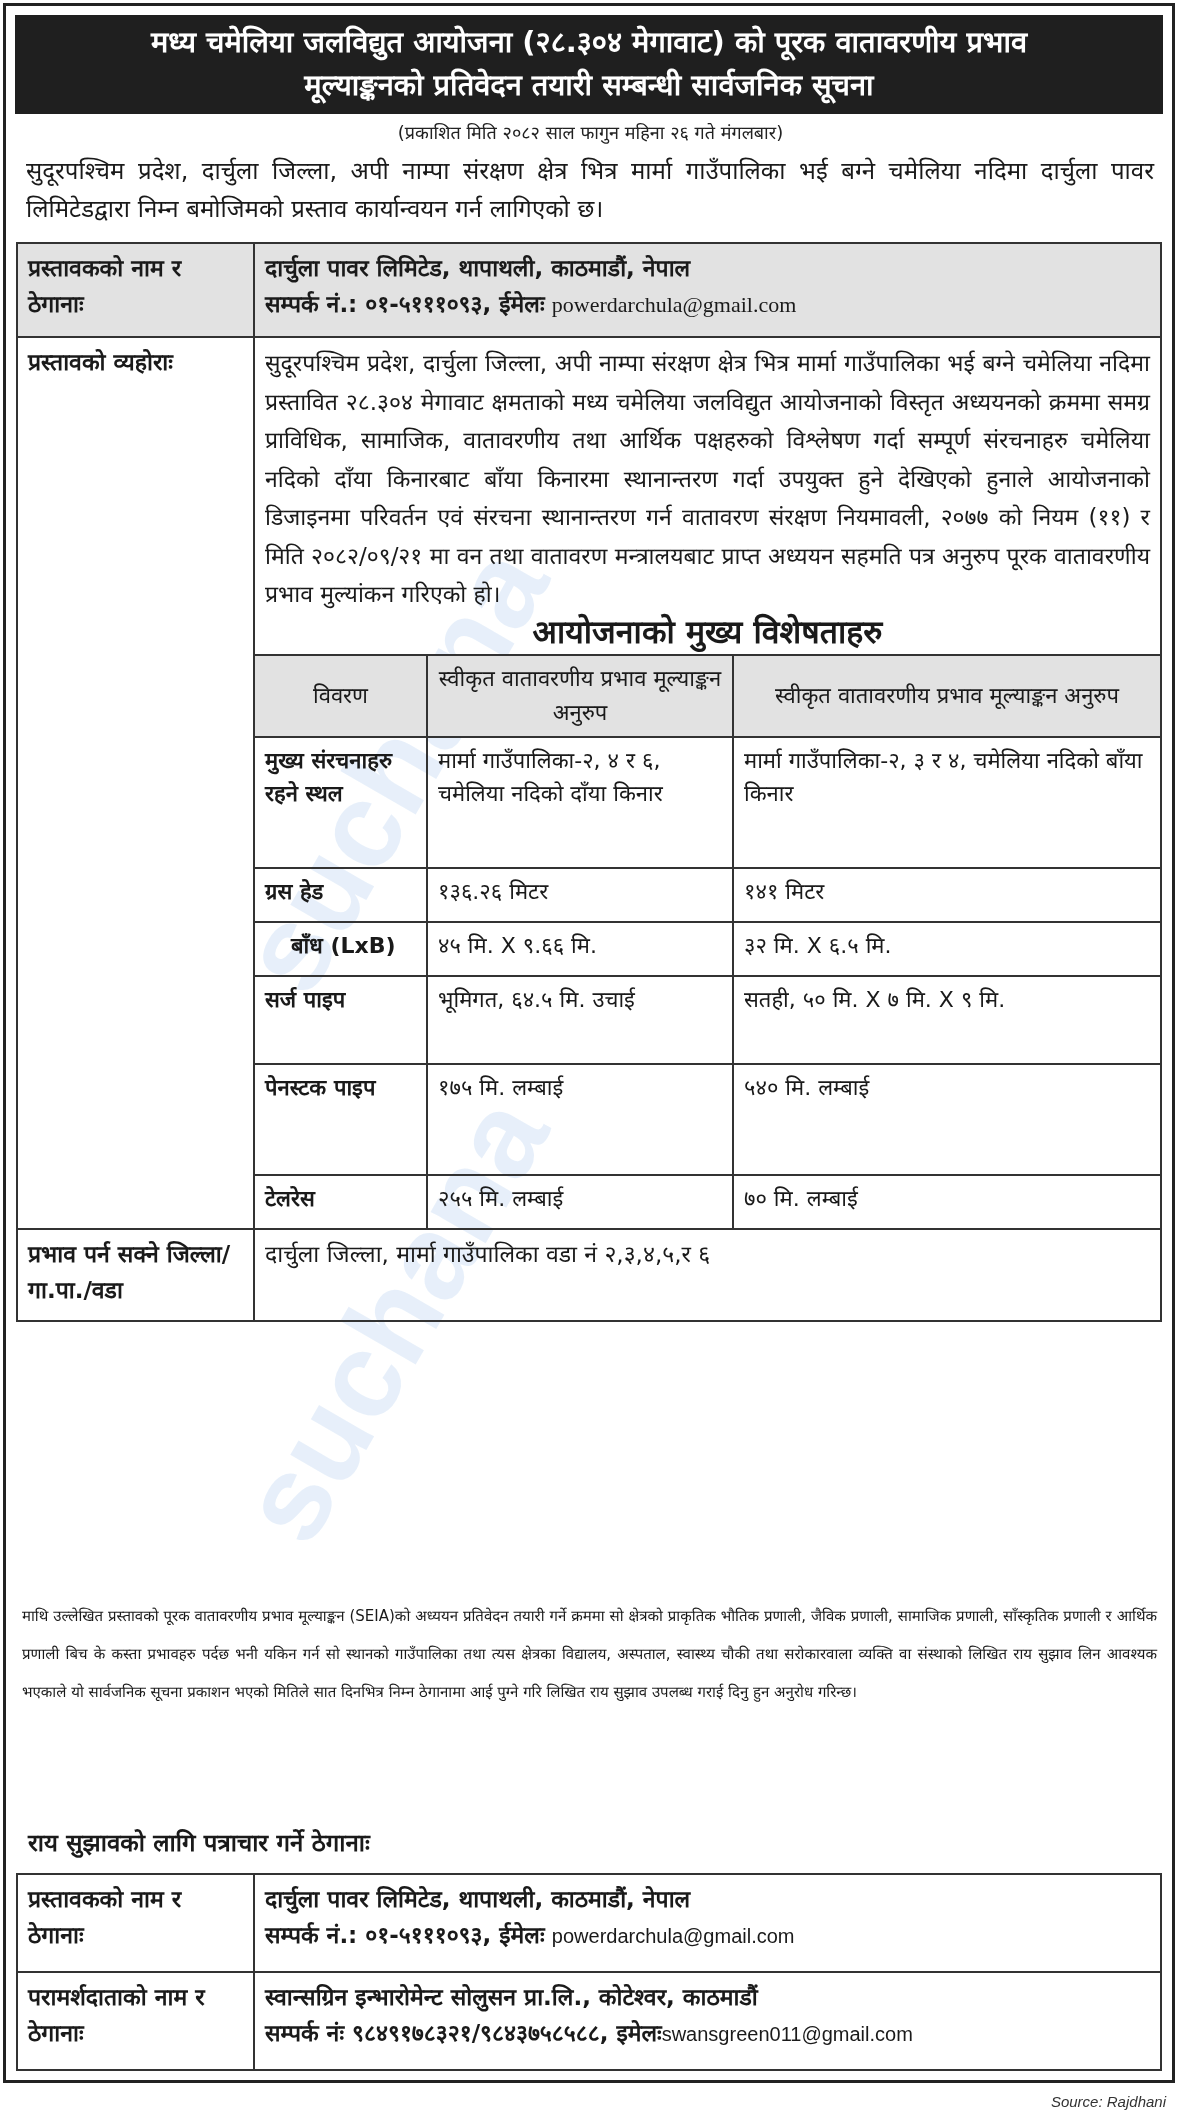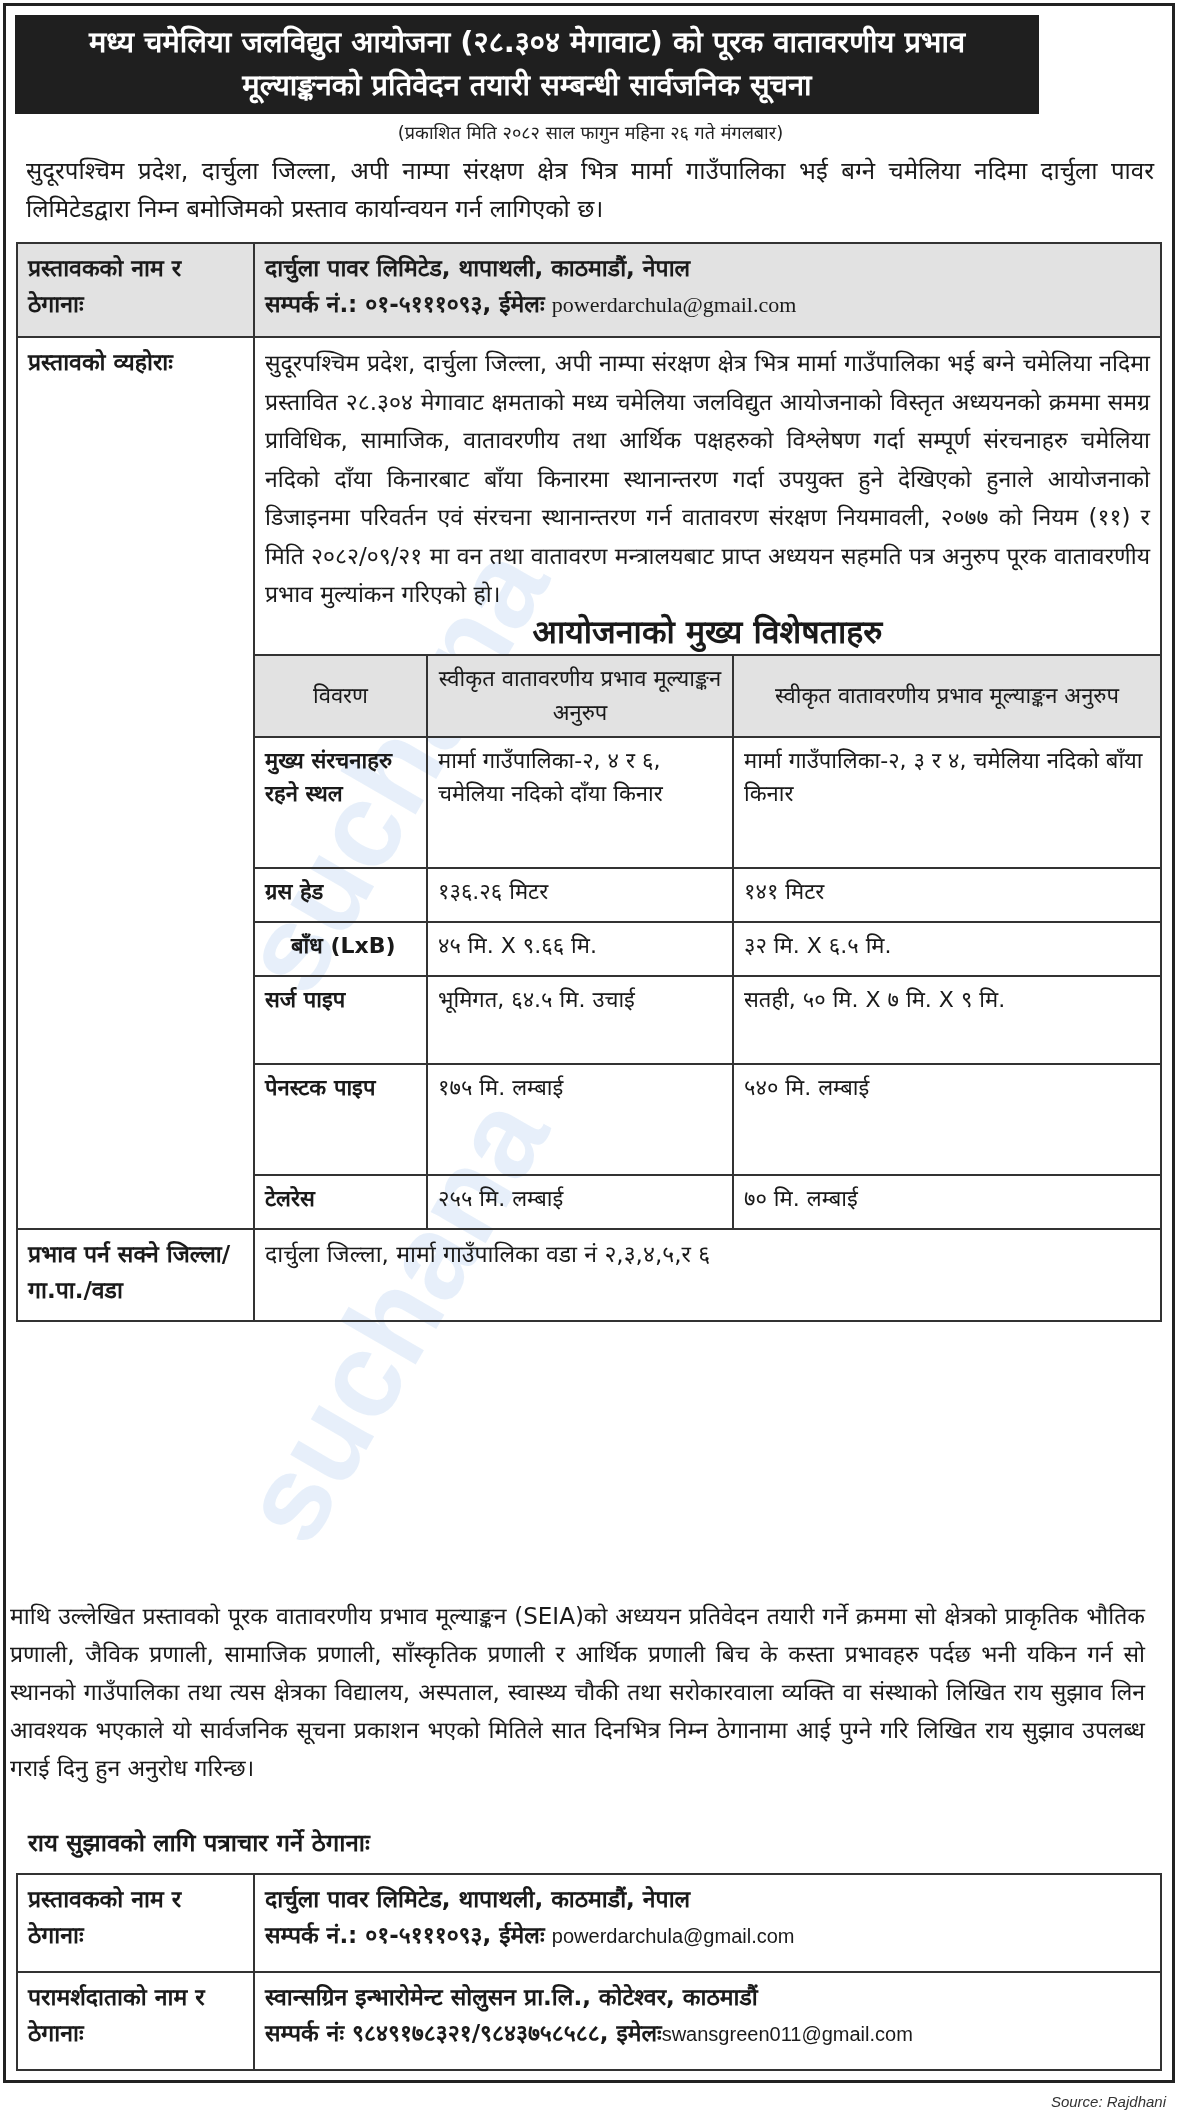--- a/index.html
+++ b/index.html
@@ -1,20 +1,20 @@
 <!DOCTYPE html>
 <html><head>
   <meta charset="utf-8">
   <style>
     html, body { margin: 0; padding: 0; background: #ffffff; }
     body { width: 1181px; height: 2120px; position: relative; overflow: hidden;
            font-family: "DejaVu Sans", sans-serif; color: #1a1a1a; }
     .frame { position: absolute; left: 3px; top: 3px; width: 1172px; height: 2080px;
              border: 3px solid #222; box-sizing: border-box; }
-    .banner { position: absolute; left: 15px; top: 15px; width: 1024px; height: 99px;
+    .banner { position: absolute; left: 15px; top: 15px; width: 1148px; height: 99px;
               background: #1f1f1f; color: #fff; text-align: center; box-sizing: border-box;
               padding-top: 6px; }
     .banner div { font-weight: bold; font-size: 29px; line-height: 43px; letter-spacing: 0px; }
     .pubdate { position: absolute; left: 0; width: 1181px; top: 120px; text-align: center;
                font-size: 18px; color: #222; }
     .intro { position: absolute; left: 26px; top: 152px; width: 1128px; font-size: 24px;
              line-height: 38px; text-align: justify; text-align-last: left; }
     .tbl { position: absolute; border-collapse: collapse; }
     .tbl td, .tbl th { border: 2px solid #333; vertical-align: top; padding: 6px 10px;
                       box-sizing: border-box; }
@@ -24,21 +24,21 @@
     .b { font-weight: bold; }
     .email { font-family: "Liberation Serif", serif; font-weight: normal; font-size: 22px; }
     .email2 { font-family: "Liberation Sans", sans-serif; font-weight: normal; font-size: 20px; }
     .para { text-align: justify; text-align-last: left; font-size: 23px; line-height: 38.5px; }
     .subhead { text-align: center; font-weight: bold; font-size: 32px; line-height: 36px; padding: 0 0 4px 0; }
     .inner { border-collapse: collapse; width: 100%; }
     .inner th { background: #e2e2e2; font-size: 22px; line-height: 34px; font-weight: normal;
                 text-align: center; vertical-align: middle; }
     .inner td { font-size: 22px; line-height: 33px; }
     .inner td.rl { font-weight: bold; }
-    .bottompara { position: absolute; left: 10px; top: 1597px; width: 1135px; font-size: 23px;
+    .bottompara { position: absolute; left: 22px; top: 1597px; width: 1135px; font-size: 15px;
                   line-height: 38px; text-align: justify; text-align-last: left; }
     .contacthead { position: absolute; left: 28px; top: 1825px; font-weight: bold; font-size: 24px; }
     .source { position: absolute; right: 15px; top: 2093px; font-style: italic; font-size: 15px;
               color: #333; font-family: "Liberation Sans", sans-serif; }
     .wm { position: absolute; pointer-events: none; opacity: 0.10; font-weight: bold;
           font-family: "Liberation Sans", sans-serif; color: #1e6fd0; transform: rotate(-60deg);
           font-size: 120px; }
   </style>
 </head>
 <body>

